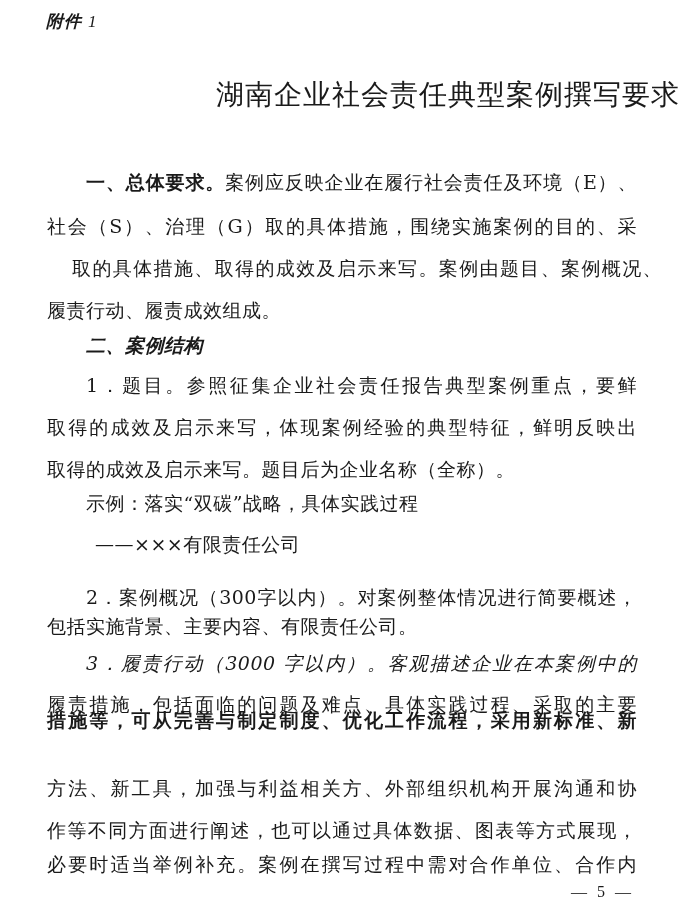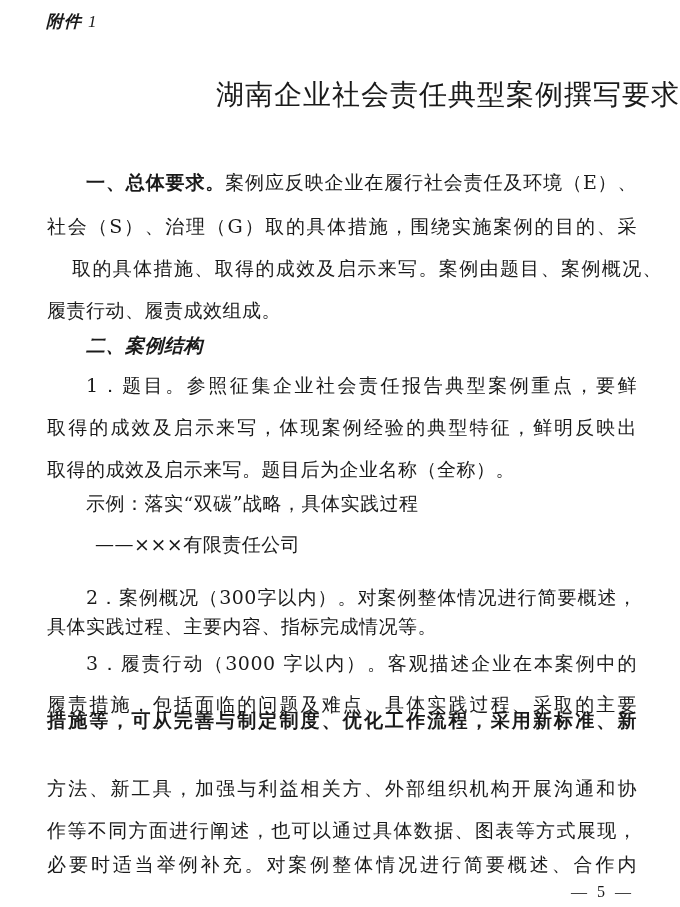--- a/index.html
+++ b/index.html
@@ -80,21 +80,21 @@
 <div class="line" style="top:214px;">社会（S）、治理（G）取的具体措施，围绕实施案例的目的、采</div>
 <div class="line" style="top:256px;margin-left:25px;">取的具体措施、取得的成效及启示来写。案例由题目、案例概况、</div>
 <div class="line last" style="top:298px;">履责行动、履责成效组成。</div>
 <div class="line indent last" style="top:333px;font-style:italic;"><span class="heading">二、案例结构</span></div>
 <div class="line indent" style="top:373px;">1．题目。参照征集企业社会责任报告典型案例重点，要鲜</div>
 <div class="line" style="top:415px;">取得的成效及启示来写，体现案例经验的典型特征，鲜明反映出</div>
 <div class="line last" style="top:457px;">取得的成效及启示来写。题目后为企业名称（全称）。</div>
 <div class="line indent last" style="top:491px;">示例：落实“双碳”战略，具体实践过程</div>
 <div class="line last" style="top:532px; left:95px;">——×××有限责任公司</div>
 <div class="line indent" style="top:573px;margin-top:12px;">2．案例概况（300字以内）。对案例整体情况进行简要概述，</div>
-<div class="line last" style="top:614px;">具体实践过程、主要内容、指标完成情况等。</div>
-<div class="line indent" style="top:651px;">3．履责行动（3000 字以内）。客观描述企业在本案例中的</div>
+<div class="line last" style="top:614px;">包括实施背景、主要内容、有限责任公司。</div>
+<div class="line indent" style="top:651px;font-style:italic;">3．履责行动（3000 字以内）。客观描述企业在本案例中的</div>
 <div class="line" style="top:692px;">履责措施，包括面临的问题及难点、具体实践过程、采取的主要</div>
 <div class="line" style="top:708px;font-weight:bold;">措施等，可从完善与制定制度、优化工作流程，采用新标准、新</div>
 <div class="line" style="top:776px;">方法、新工具，加强与利益相关方、外部组织机构开展沟通和协</div>
 <div class="line" style="top:818px;">作等不同方面进行阐述，也可以通过具体数据、图表等方式展现，</div>
-<div class="line" style="top:852px;">必要时适当举例补充。对案例整体情况进行简要概述、合作内</div>
+<div class="line" style="top:852px;">必要时适当举例补充。案例在撰写过程中需对合作单位、合作内</div>
 
 <div class="page-num">— 5 —</div>
 
 </body></html>

